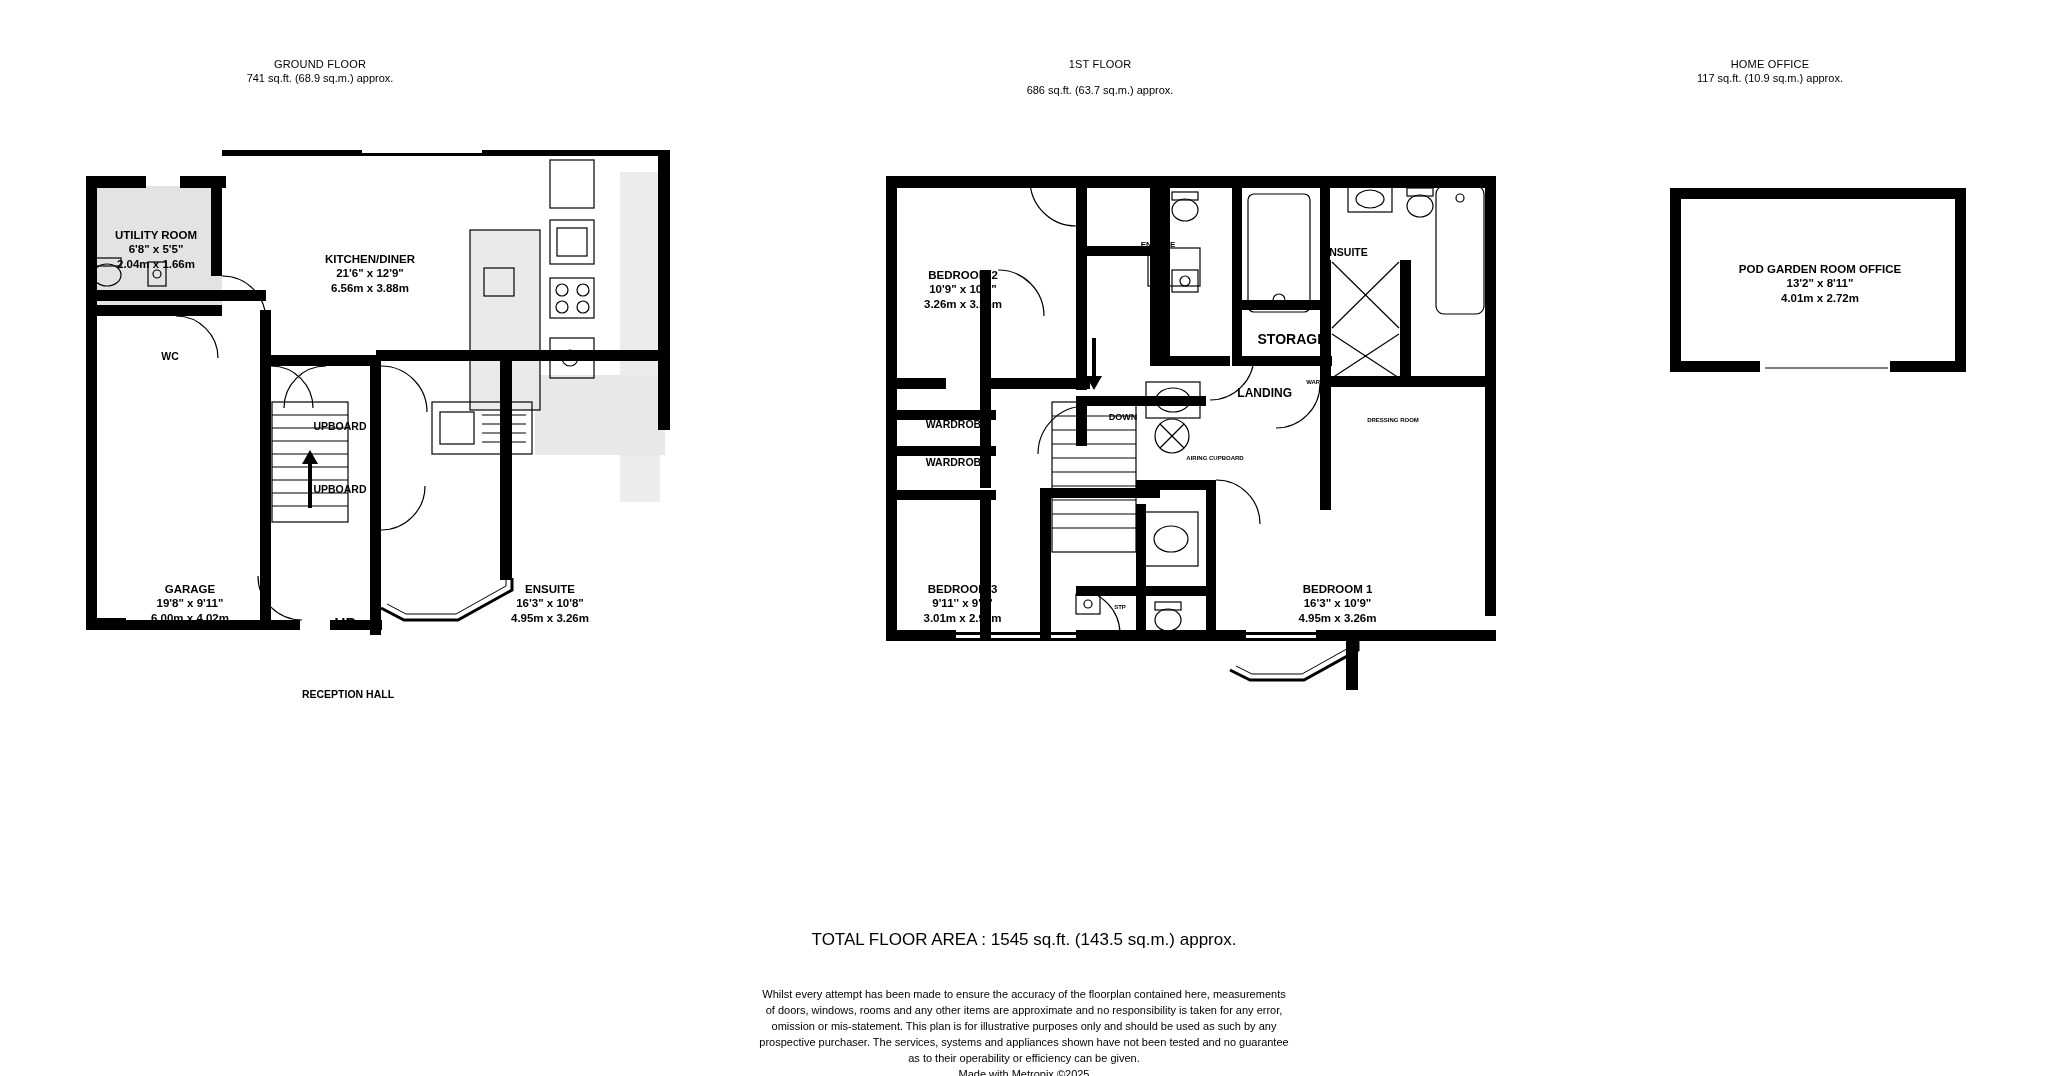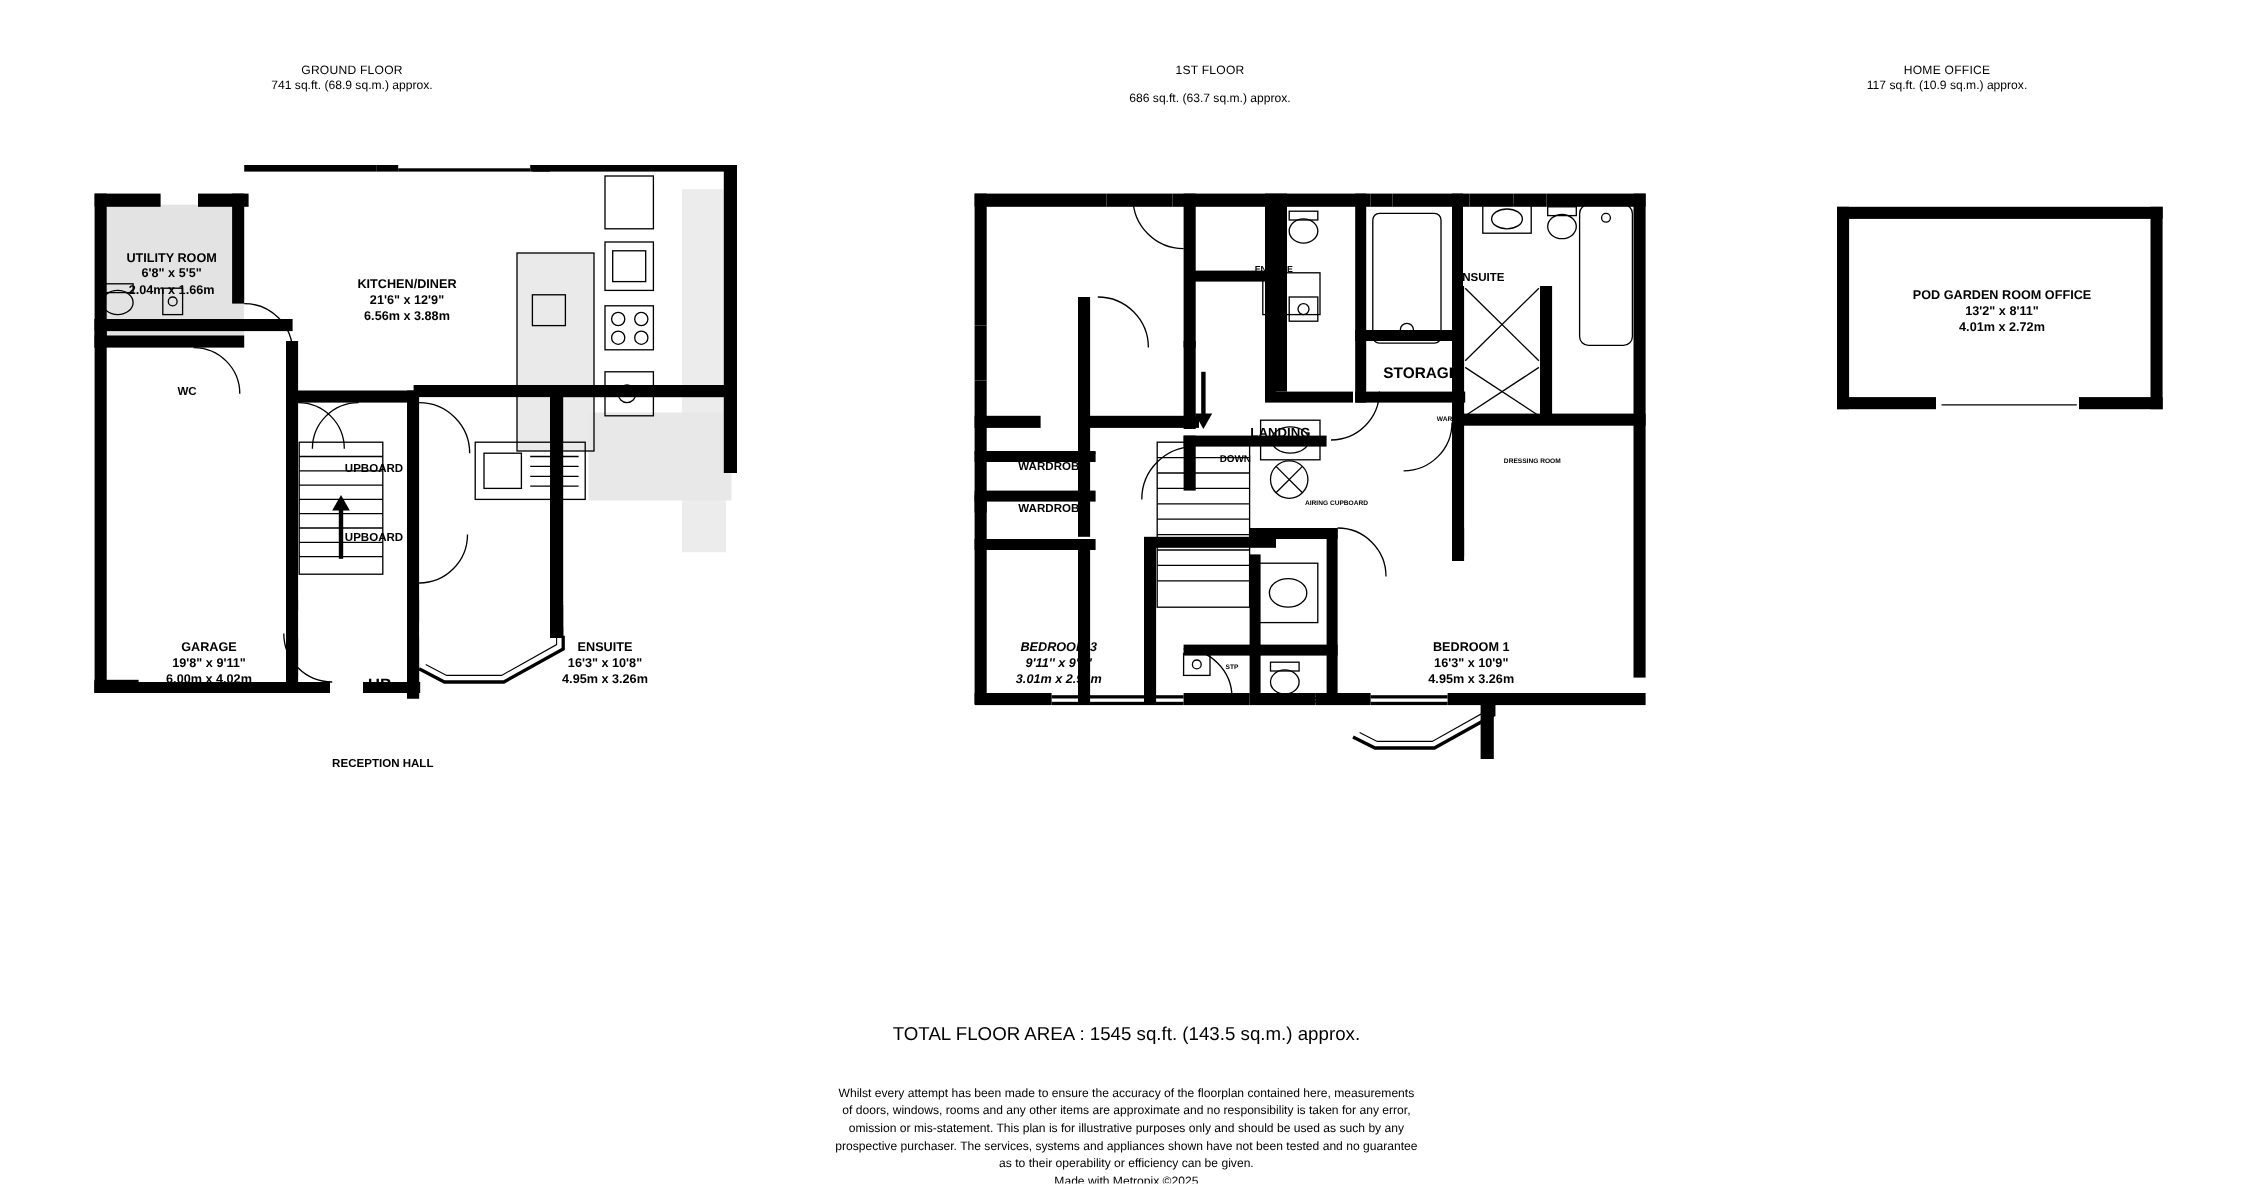--- a/index.html
+++ b/index.html
@@ -343,37 +343,42 @@
     </g>
 
     <g stroke="#000" fill="none" stroke-width="3">
       <polyline points="478,488 478,500 424,530 370,530 350,520"></polyline>
     </g>
     <g stroke="#000" fill="none" stroke-width="1">
       <polyline points="472,490 472,496 422,524 372,524 356,516"></polyline>
     </g>
   </svg>
 
+  <div class="roomlbl" style="left:858px;top:268px;width:210px;">
+    <span>BEDROOM 2</span><br>
+    <span>10'9"  x 10'5"</span><br>
+    <span>3.26m  x 3.18m</span>
+  </div>
 
   <div class="tinylbl" style="left:1118px;top:240px;width:80px;font-size:8px;">ENSUITE</div>
   <div class="smalllbl" style="left:1290px;top:246px;width:110px;">ENSUITE</div>
   <div class="smalllbl" style="left:1237px;top:331px;width:110px;font-size:14px;">STORAGE</div>
 
-  <div class="smalllbl" style="left:1094px;top:386px;width:140px;font-size:12px;font-weight:bold;">LANDING</div>
+  <div class="smalllbl" style="left:1152px;top:386px;width:140px;font-size:12px;font-weight:bold;text-align:right;">LANDING</div>
   <div class="tinylbl" style="left:1088px;top:412px;width:70px;font-size:9px;">DOWN</div>
 
   <div class="smalllbl" style="left:892px;top:418px;width:130px;font-size:10.5px;">WARDROBE</div>
   <div class="smalllbl" style="left:892px;top:456px;width:130px;font-size:10.5px;">WARDROBE</div>
   <div class="tiny6" style="left:1293px;top:379px;width:62px;">WARDROBE</div>
   <div class="tiny6" style="left:1400px;top:379px;width:62px;">WARDROBE</div>
   <div class="tiny6" style="left:1348px;top:417px;width:90px;">DRESSING ROOM</div>
   <div class="tiny6" style="left:1160px;top:455px;width:110px;">AIRING CUPBOARD</div>
   <div class="tiny6" style="left:1100px;top:604px;width:40px;">STP</div>
 
-  <div class="roomlbl" style="left:855px;top:582px;width:215px;font-style:italic;">
+  <div class="roomlbl" style="left:855px;top:582px;width:215px;">
     <span>BEDROOM 3</span><br>
     <span>9'11''  x 9'8"</span><br>
     <span>3.01m  x 2.96m</span>
   </div>
 
   <div class="roomlbl" style="left:1230px;top:582px;width:215px;">
     <span>BEDROOM 1</span><br>
     <span>16'3"  x 10'9"</span><br>
     <span>4.95m  x 3.26m</span>
   </div>

